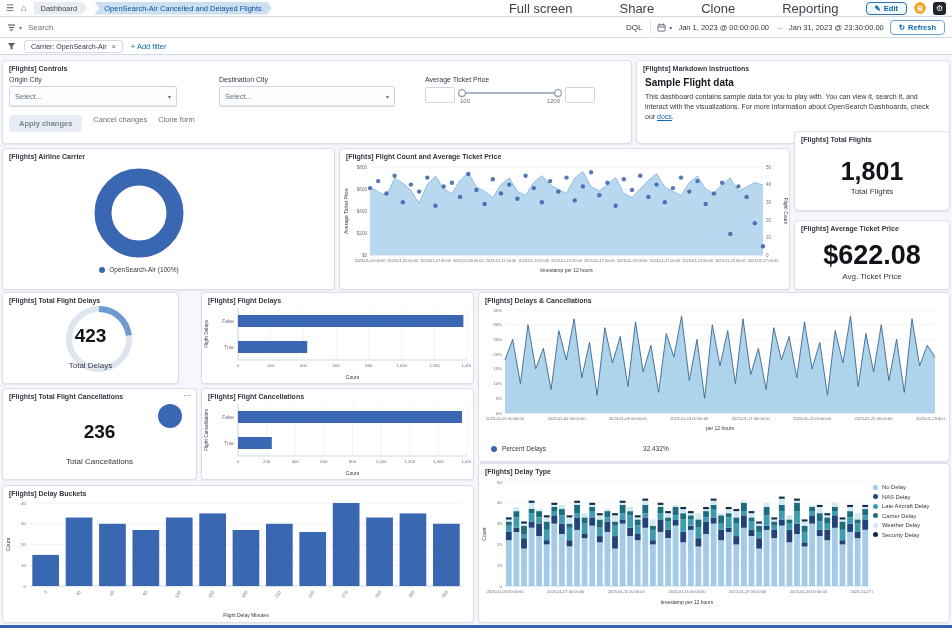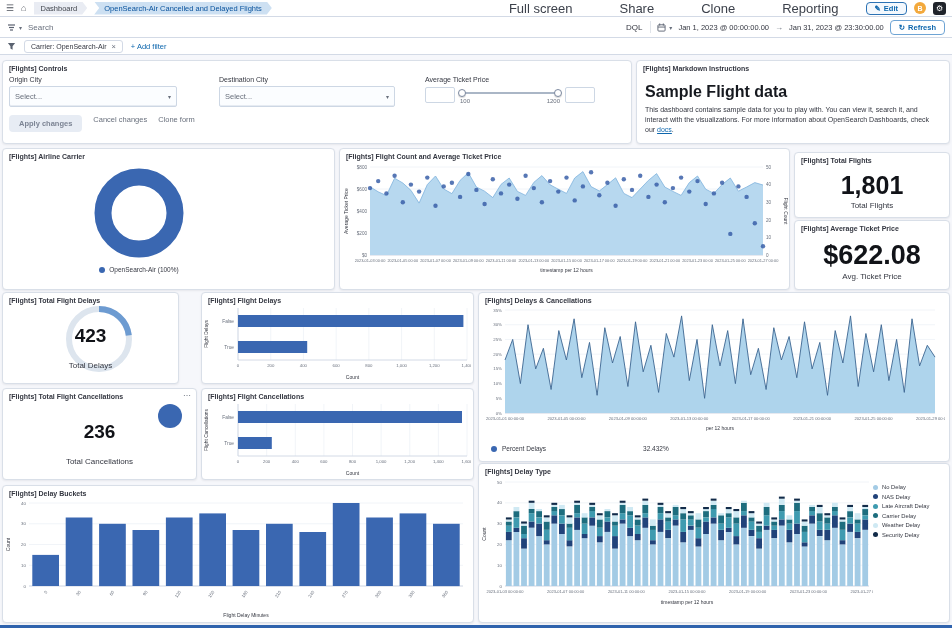--- a/index.html
+++ b/index.html
@@ -53,21 +53,21 @@
   .track{position:relative;height:2px;background:#aab6c6;border-radius:1px;margin-top:6px;cursor:pointer}
   .hdl{position:absolute;top:-3px;width:8px;height:8px;border-radius:50%;background:#fff;border:1px solid #7d8aa0;box-shadow:0 1px 1px rgba(0,0,0,.15)}
   .hdl.l{left:-2px}.hdl.r{right:-2px}
   .slbl{display:flex;justify-content:space-between;font-size:6px;color:#69707d;margin-top:4px}
   .controls-btns{display:flex;align-items:flex-start;gap:11px;padding:8px 6px 0}
   .btn-apply{border:none;background:#e7ecf4;color:#7c8494;font-size:7.5px;font-weight:700;padding:4px 10px;border-radius:4px;cursor:pointer;font-family:inherit}
   .btn-text{font-size:7.5px;color:#69707d;cursor:pointer}
 
   
   .md-body{padding:2px 8px}
-  .md-body h3{font-size:16px;font-weight:700;color:#16191f;margin:8px 0 4px}
+  .md-body h3{font-size:10px;font-weight:700;color:#16191f;margin:2px 0 4px}
   .md-body p{font-size:7px;color:#343741;line-height:1.45}
   .md-body a{color:#0d66ad;text-decoration:underline;cursor:pointer}
 
   
   .metric{display:flex;flex-direction:column;align-items:center;justify-content:center;height:calc(100% - 12px)}
   .mnum{font-size:25px;font-weight:700;color:#111318;line-height:1}
   .mnum.big{font-size:27px}
   .mlabel{font-size:8px;color:#343741;margin-top:3px}
 
   
@@ -302,21 +302,21 @@
         <text x="324.75" y="101" font-size="3.9" fill="#69707d" text-anchor="middle" font-family="Liberation Sans, sans-serif">2023-01-21 00:00</text>
         <text x="357.5" y="101" font-size="3.9" fill="#69707d" text-anchor="middle" font-family="Liberation Sans, sans-serif">2023-01-23 00:00</text>
         <text x="390.25" y="101" font-size="3.9" fill="#69707d" text-anchor="middle" font-family="Liberation Sans, sans-serif">2023-01-25 00:00</text>
         <text x="423" y="101" font-size="3.9" fill="#69707d" text-anchor="middle" font-family="Liberation Sans, sans-serif">2023-01-27 00:00</text>
         <text x="226.5" y="111" font-size="5" fill="#343741" text-anchor="middle" font-family="Liberation Sans, sans-serif">timestamp per 12 hours</text>
         <text x="8" y="50" font-size="5" fill="#343741" text-anchor="middle" font-family="Liberation Sans, sans-serif" transform="rotate(-90 8 50)">Average Ticket Price</text>
         <text x="444" y="50" font-size="5" fill="#343741" text-anchor="middle" font-family="Liberation Sans, sans-serif" transform="rotate(90 444 50)">Flight Count</text>
       </svg>
   </section>
 
-  <section class="panel" style="left:794px;top:97px;width:156px;height:66px">
+  <section class="panel" style="left:794px;top:76px;width:156px;height:80px">
     <div class="ptitle">[Flights] Total Flights</div>
     <div class="metric">
       <div class="mnum">1,801</div>
       <div class="mlabel">Total Flights</div>
     </div>
   </section>
 
   <section class="panel" style="left:794px;top:165px;width:156px;height:70px">
     <div class="ptitle">[Flights] Average Ticket Price</div>
     <div class="metric">

